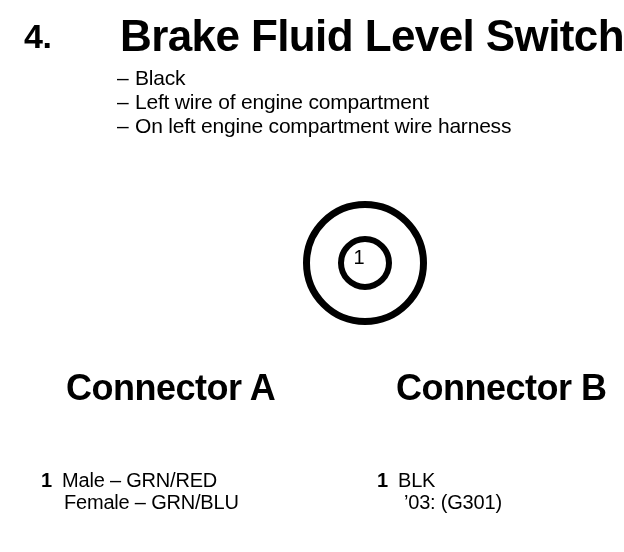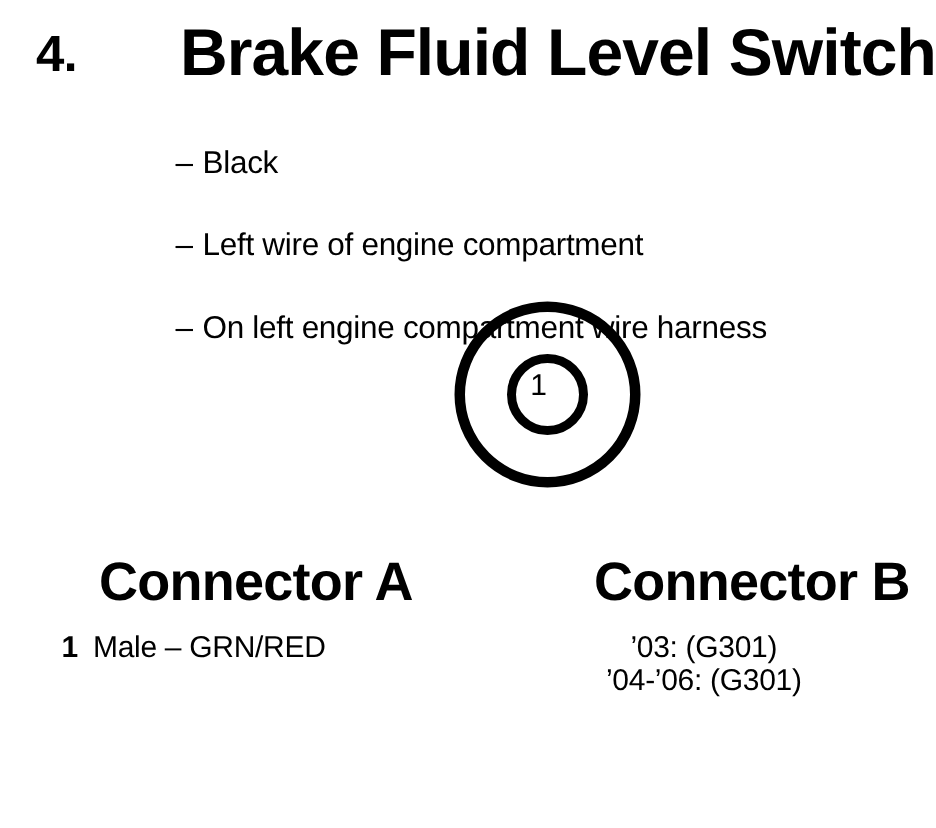--- a/index.html
+++ b/index.html
@@ -48,21 +48,20 @@
     position: absolute;
     left: 117px;
     top: 66px;
     font-size: 21px;
     line-height: 24px;
     letter-spacing: -0.2px;
   }
   .bullet-line {
     white-space: nowrap;
     display: block;
-    margin-top: 31px;
   }
   .bullet-dash {
     display: inline-block;
     width: 18px;
   }
 
   
   .diagram {
     position: absolute;
     left: 303px;
@@ -119,20 +118,21 @@
     font-size: 20px;
     line-height: 22px;
     letter-spacing: -0.2px;
   }
   #conn-a-block { left: 41px;  top: 421px; }
   #conn-b-block { left: 377px; top: 421px; }
 
   .pin-row {
     display: block;
     white-space: nowrap;
+    margin-top: 48px;
   }
   .pin-num {
     display: inline-block;
     width: 21px;
     font-weight: bold;
   }
   .pin-first {
     display: inline-block;
   }
   .pin-cont {
@@ -169,21 +169,24 @@
     <div class="ring-outer"></div>
     <div class="ring-inner"></div>
     <div class="pin-label">1</div>
   </div>
 
   <div class="conn-heading" id="conn-a-heading">Connector A</div>
   <div class="conn-block" id="conn-a-block">
     <span class="pin-row">
       <span class="pin-num">1</span><span class="pin-first">Male – GRN/RED</span>
     </span>
+    <span class="pin-cont">Female – GRN/BLU</span>
   </div>
 
   <div class="conn-heading" id="conn-b-heading">Connector B</div>
   <div class="conn-block" id="conn-b-block">
+    <span class="pin-row">
+      <span class="pin-num">1</span><span class="pin-first">BLK</span>
+    </span>
     <span class="pin-cont">’03: (G301)</span>
-    <span class="pin-cont">’04-’06: (G301)</span>
   </div>
 
 </div>
 
 </body></html>

